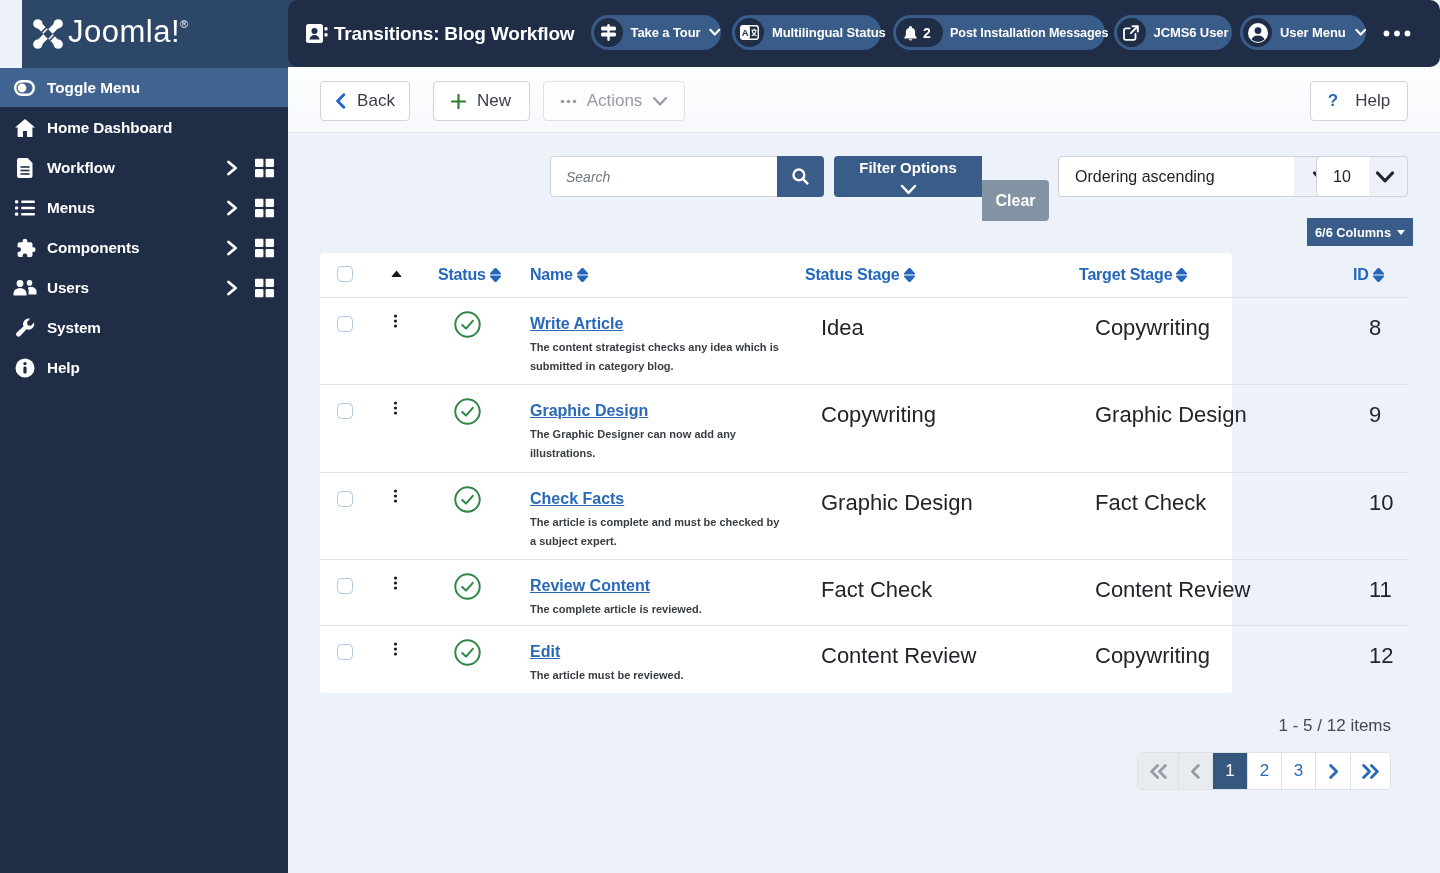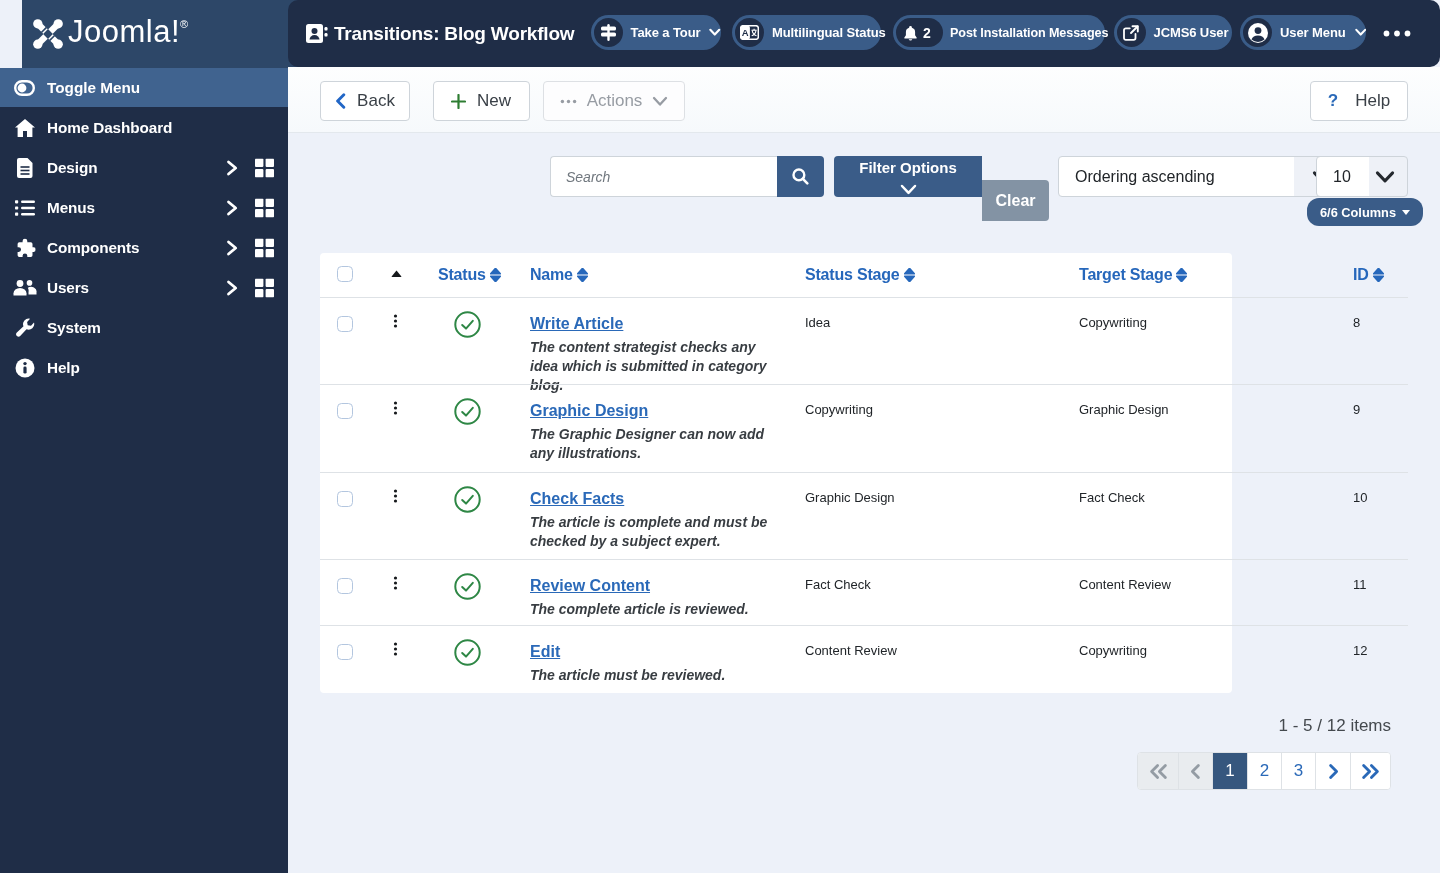--- a/index.html
+++ b/index.html
@@ -34,32 +34,32 @@
 #searchbox .ph { position:absolute; left:15px; top:50%; transform:translateY(-50%); font-style:italic; color:#70777e; font-size:14px; }
 #searchbtn { left:777px; width:47px; background:#3a5c88; border-radius:0 4px 4px 0; display:flex; align-items:center; justify-content:center; }
 #filterbtn { left:834px; width:148px; background:#3a5c88; border-radius:4px 0 0 4px; color:#fff; font-size:15px; font-weight:700; display:flex; align-items:center; justify-content:center; gap:8px;flex-direction:column; }
 #clearbtn { left:982px; width:67px; background:#8393a4; border-radius:0 4px 4px 0; color:#fff; font-size:16px; font-weight:600; display:flex; align-items:center; justify-content:center;margin-top:24px; }
 .sel { border:1px solid #ced4da; border-radius:4px; color:#212529; font-size:16px; display:flex; align-items:center; }
 #ordersel { left:1058px; width:287px; background:linear-gradient(to right,#fff calc(100% - 50px),#eef1f7 calc(100% - 50px)); }
 #numsel { left:1316px; width:92px; background:linear-gradient(to right,#fff calc(100% - 38px),#eef1f7 calc(100% - 38px)); }
 .sel .lab { margin-left:16px; }
 .sel .chev { position:absolute; right:12px; top:50%; transform:translateY(-50%); }
 
-#colbadge { position:absolute; left:1307px; top:198px; width:116px; height:28px; background:#3a5c88; border-radius:12px; color:#fff; font-size:12.8px; font-weight:700; display:flex; align-items:center; justify-content:center; gap:6px; }
+#colbadge { position:absolute; left:1307px; top:218px; width:106px; height:28px; background:#3a5c88; border-radius:0; color:#fff; font-size:12.8px; font-weight:700; display:flex; align-items:center; justify-content:center; gap:6px; }
 
 
 #card { position:absolute; left:320px; top:253px; width:912px; height:440px; background:#fff; border-radius:4px; }
 .hdr { position:absolute; top:0; height:44px; display:flex; align-items:center; color:#2667bb; font-size:16px; font-weight:700; gap:4px; letter-spacing:-0.2px; }
 .row { position:absolute; left:0; width:1088px; border-top:1px solid #dee2e6; }
 .cb { position:absolute; left:17px; width:16px; height:16px; border:1.3px solid #b3c6df; border-radius:4.5px; background:#fff; }
 .vdots { position:absolute; left:73px; width:5px; }
 .gcirc { position:absolute; left:134px; width:27px; height:27px; }
 .namelink { position:absolute; left:210px; color:#2a69b8; font-size:16px; font-weight:700; text-decoration:underline; white-space:nowrap; }
-.desc { position:absolute; left:210px; font-size:14px; font-weight:700; color:#383d42; line-height:18.8px; width:250px;font-style:italic; }
-.stage { position:absolute; font-size:13px; color:#212529; white-space:nowrap; }
+.desc { position:absolute; left:210px; font-size:11px; font-weight:700; color:#383d42; line-height:18.8px; width:250px; }
+.stage { position:absolute; font-size:22px; color:#212529; white-space:nowrap;margin-left:16px; }
 .cur { left:485px; } .tgt { left:759px; } .idc { left:1033px; }
 
 
 #items { position:absolute; top:716px; right:49px; font-size:17px; color:#44494e; }
 #pager { position:absolute; left:1137px; top:752px; height:38px; display:flex; border:1px solid #dee2e6; border-radius:4px; overflow:hidden; background:#fff; }
 .pg { height:36px; display:flex; align-items:center; justify-content:center; border-left:1px solid #dee2e6; font-size:17px; color:#2a69b8; background:#fff; }
 .pg:first-child { border-left:none; }
 .pg.dis { background:#e9ecef; }
 .pg.act { background:#36577e; color:#fff; font-weight:400; }
 </style>
@@ -188,21 +188,21 @@
 
   <div class="menuitem" style="top:80px">
     <svg class="mi-icon" width="16" height="20" viewBox="0 0 16 20">
       <path d="M2 0 h8.5 L15.5 5 v13 a2 2 0 0 1 -2 2 h-11.5 a2 2 0 0 1 -2 -2 v-16 a2 2 0 0 1 2 -2 z" fill="#fff"></path>
       <g stroke="#1f2d47" stroke-width="1.6">
           <path d="M3.5 9 h9"></path>
           <path d="M3.5 12.5 h9"></path>
           <path d="M3.5 16 h9"></path>
         </g>
     </svg>
-    <span class="mi-label">Design</span>
+    <span class="mi-label">Workflow</span>
     <svg class="mi-chev" width="12" height="17" viewBox="0 0 12 17">
         <path d="M2.5 2.5 L9.7 8.5 L2.5 14.5" stroke="#fff" stroke-width="2.8" fill="none" stroke-linecap="round" stroke-linejoin="round"></path>
       </svg>
     <svg class="mi-grid" width="19" height="19" viewBox="0 0 19 19">
         <g fill="#fff">
           <rect x="0" y="0" width="8.4" height="8.4" rx="1"></rect>
           <rect x="10.6" y="0" width="8.4" height="8.4" rx="1"></rect>
           <rect x="0" y="10.6" width="8.4" height="8.4" rx="1"></rect>
           <rect x="10.6" y="10.6" width="8.4" height="8.4" rx="1"></rect>
         </g>

